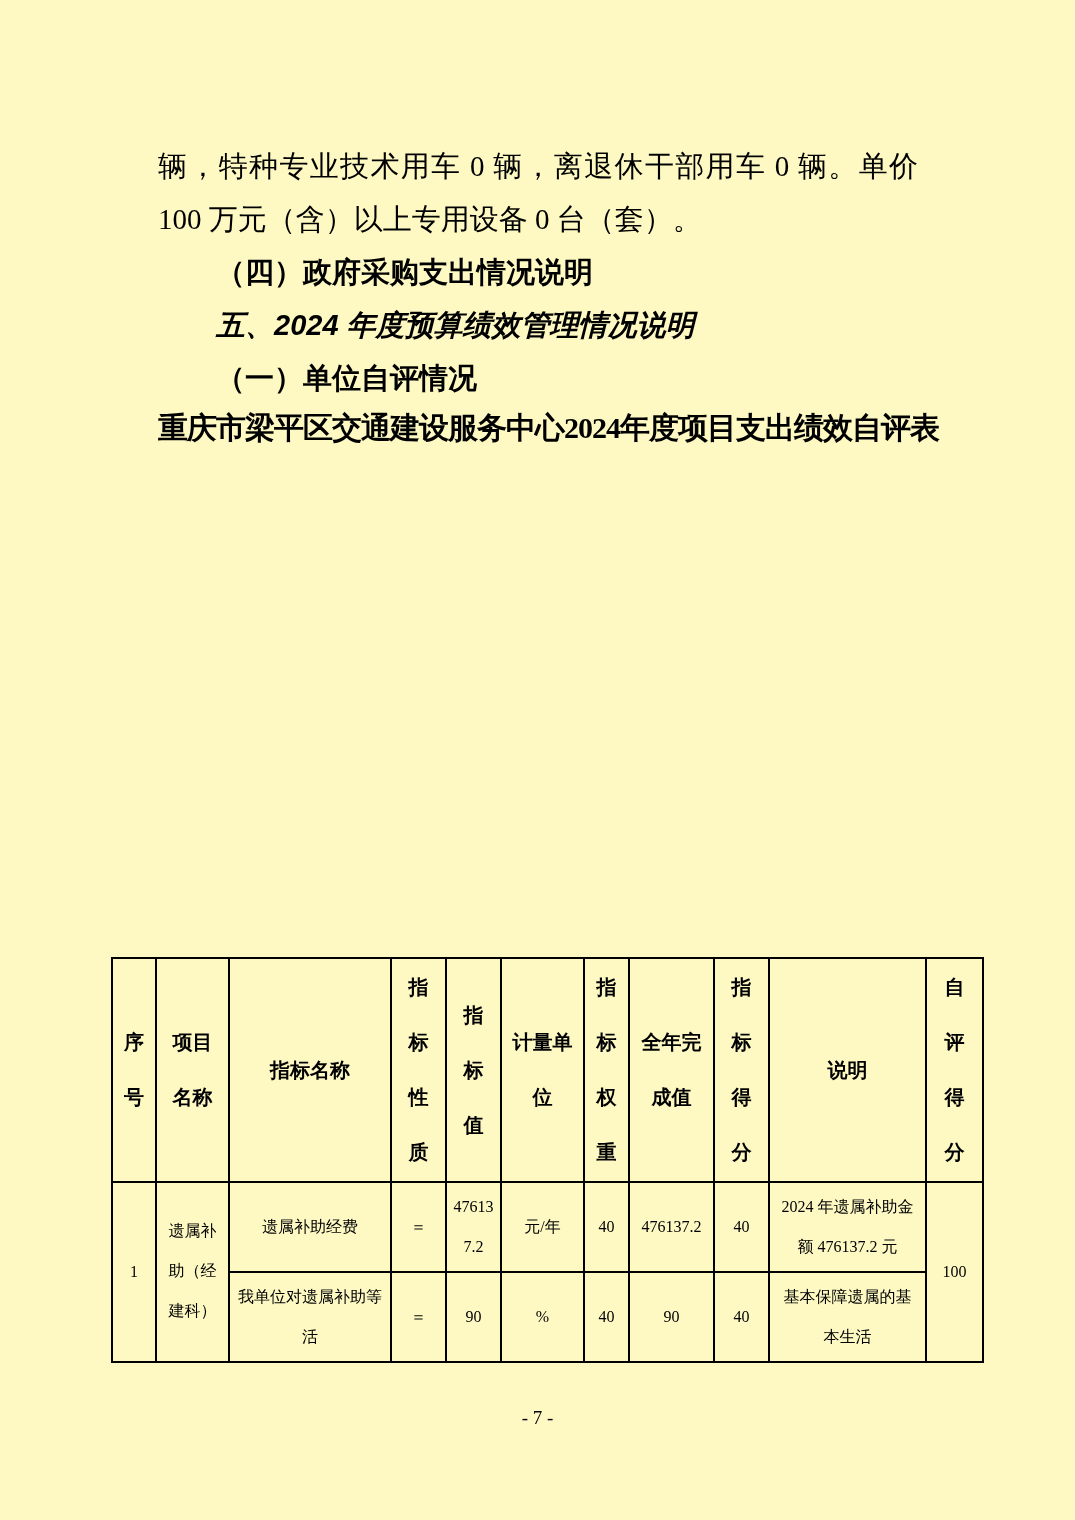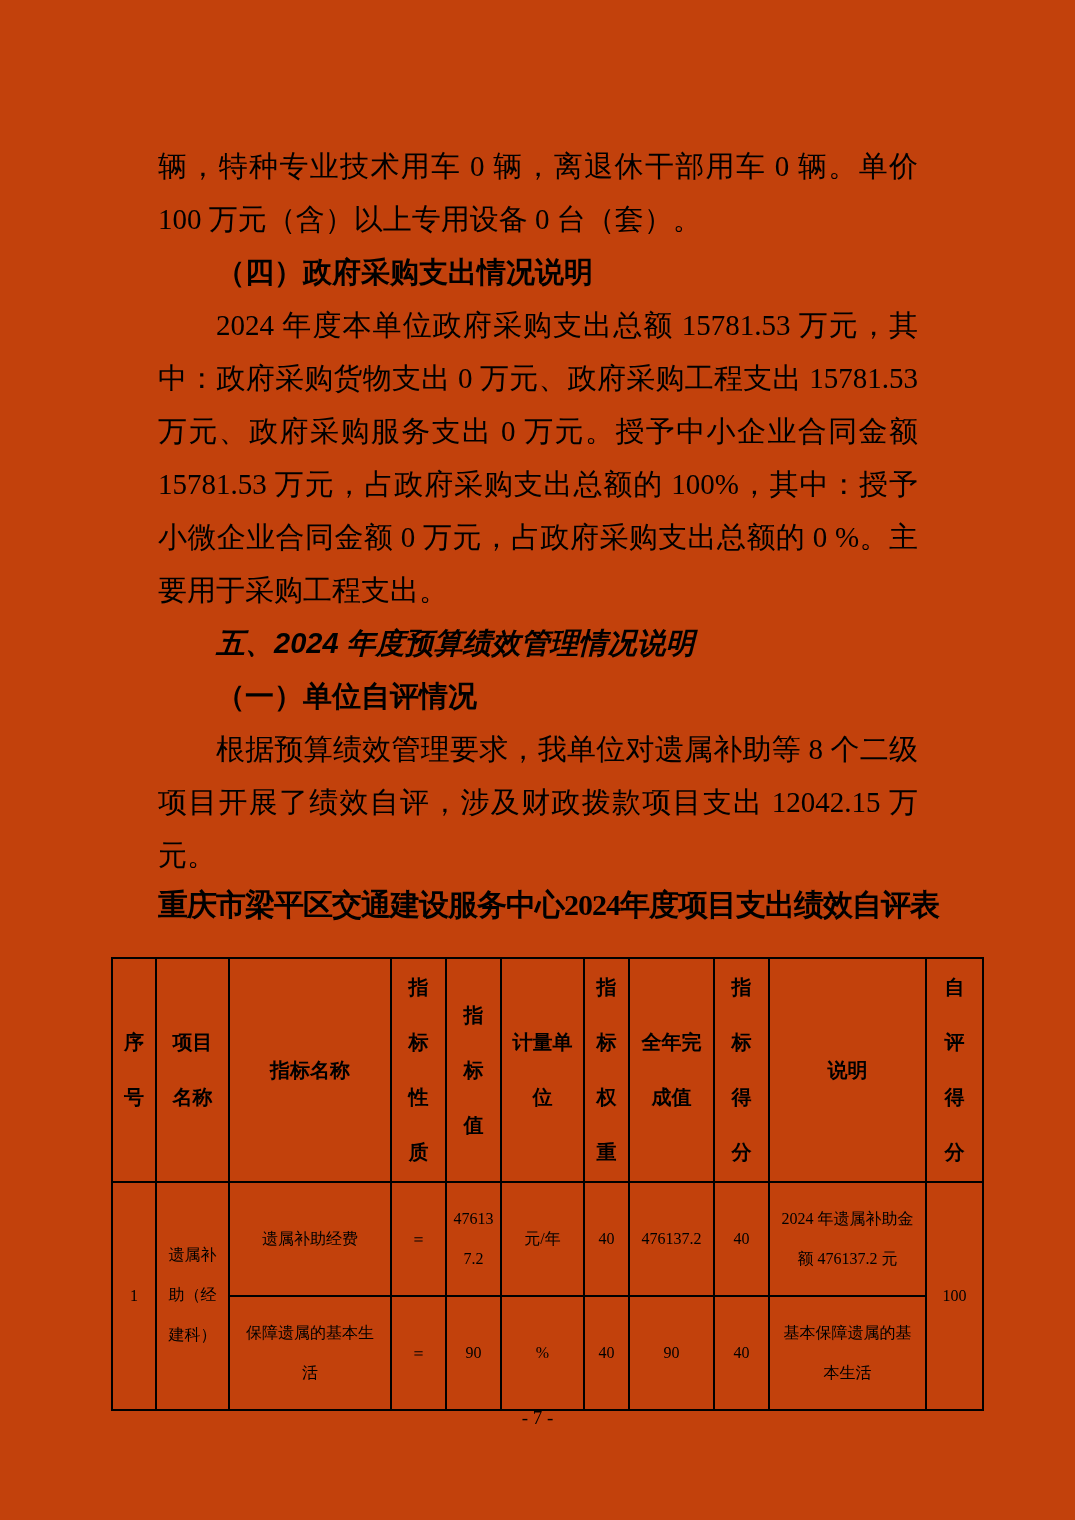--- a/index.html
+++ b/index.html
@@ -1,20 +1,20 @@
 <!DOCTYPE html>
 <html><head>
 <meta charset="utf-8">
 <style>
   html, body { margin: 0; padding: 0; background: #ffffff; }
   .page {
     position: relative;
     width: 1075px;
     height: 1520px;
-    background: #c2410c;
+    background: #fef9c3;
     color: #000000;
     font-family: "Liberation Serif", "DejaVu Serif", serif;
     overflow: hidden;
   }
   
   .content {
     position: absolute;
     left: 158px;
     top: 140px;
     width: 760px;
@@ -51,21 +51,21 @@
     top: 957px;
     width: 871px;
     border-collapse: collapse;
     table-layout: fixed;
   }
   .selftable td {
     border: 2px solid #000000;
     text-align: center;
     vertical-align: middle;
     white-space: pre-line;
-    padding: 16px 4px;
+    padding: 4px 4px;
     font-size: 16px;
     line-height: 40px;
     overflow: hidden;
   }
   tr.hdr { height: 224px; }
   tr.hdr td {
     font-family: "Liberation Sans", "DejaVu Sans", sans-serif;
     font-weight: 600;
     font-size: 20px;
     line-height: 55px;
@@ -96,24 +96,22 @@
   }
 </style>
 </head>
 <body>
 
 <div class="page">
 
   <div class="content">
     <p>辆，特种专业技术用车 0 辆，离退休干部用车 0 辆。单价 100 万元（含）以上专用设备 0 台（套）。</p>
     <p class="h-kai">（四）政府采购支出情况说明</p>
-    <p class="indent">2024 年度本单位政府采购支出总额 15781.53 万元，其中：政府采购货物支出 0 万元、政府采购工程支出 15781.53 万元、政府采购服务支出 0 万元。授予中小企业合同金额 15781.53 万元，占政府采购支出总额的 100%，其中：授予小微企业合同金额 0 万元，占政府采购支出总额的 0 %。主要用于采购工程支出。</p>
     <p class="h-hei">五、2024 年度预算绩效管理情况说明</p>
     <p class="h-kai">（一）单位自评情况</p>
-    <p class="indent">根据预算绩效管理要求，我单位对遗属补助等 8 个二级项目开展了绩效自评，涉及财政拨款项目支出 12042.15 万元。</p>
     <p class="tbl-title">重庆市梁平区交通建设服务中心2024年度项目支出绩效自评表</p>
   </div>
 
   <table class="selftable">
     <colgroup>
       <col style="width:44px">
         <col style="width:73px">
         <col style="width:162px">
       <col style="width:55px">
         <col style="width:55px">
@@ -166,21 +164,21 @@
         <td class="c-value">476137.2</td>
         <td class="c-unit">元/年</td>
         <td class="c-weight">40</td>
         <td class="c-completed">476137.2</td>
         <td class="c-score">40</td>
         <td class="c-note">2024 年遗属补助金
 额 476137.2 元</td>
         <td class="c-self" rowspan="2">100</td>
       </tr>
       <tr class="r2">
-        <td class="c-name">保障遗属的基本生
+        <td class="c-name">我单位对遗属补助等
 活</td>
         <td class="c-nature">＝</td>
         <td class="c-value">90</td>
         <td class="c-unit">%</td>
         <td class="c-weight">40</td>
         <td class="c-completed">90</td>
         <td class="c-score">40</td>
         <td class="c-note">基本保障遗属的基
 本生活</td>
       </tr>

